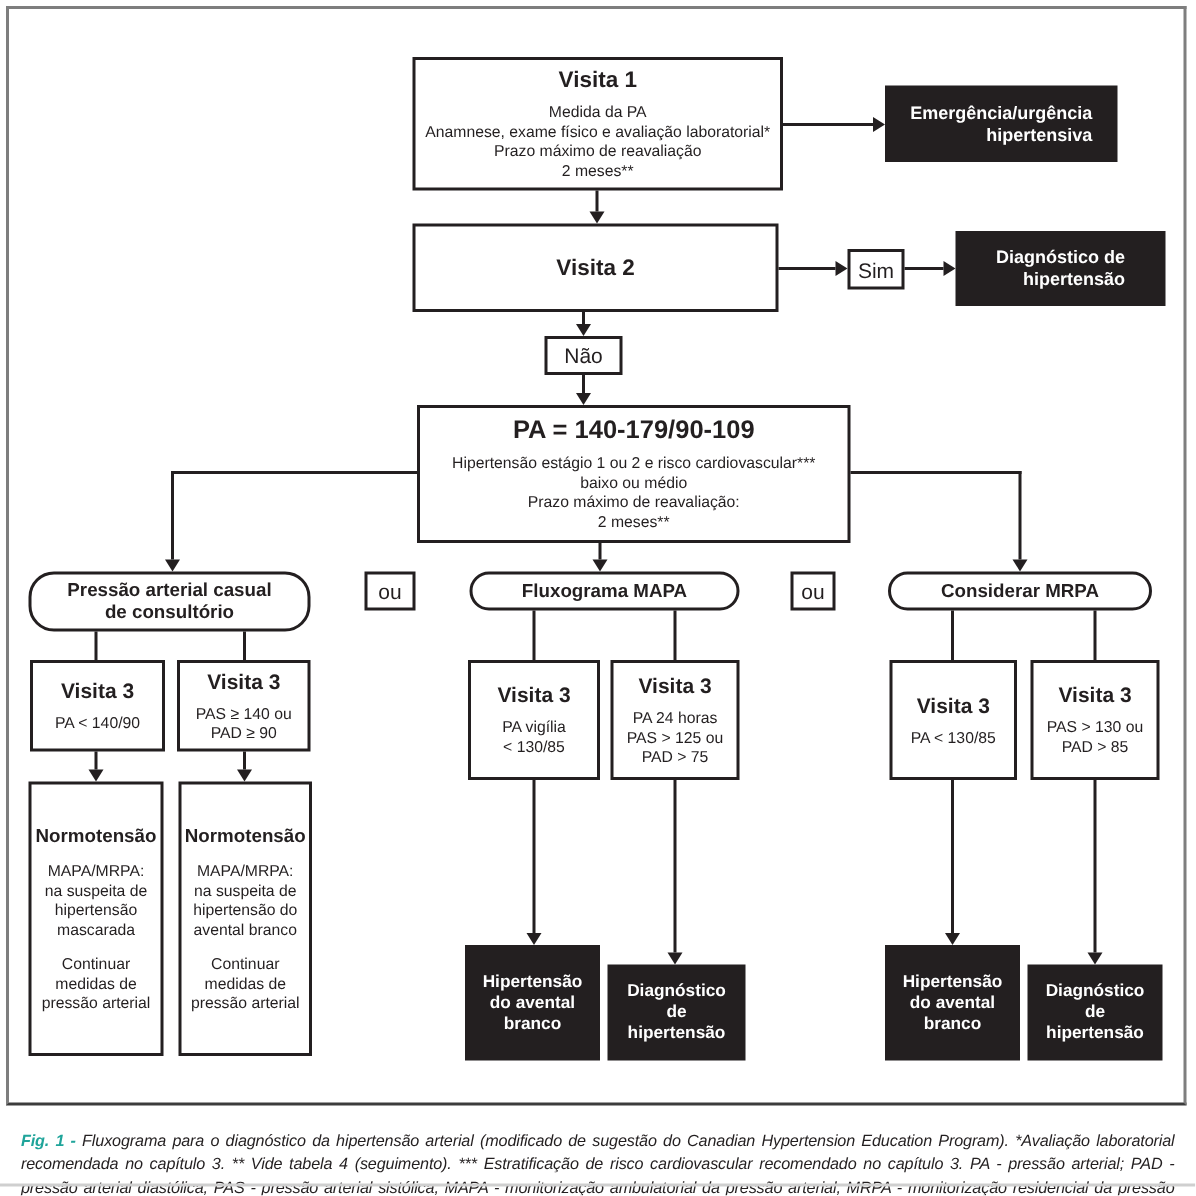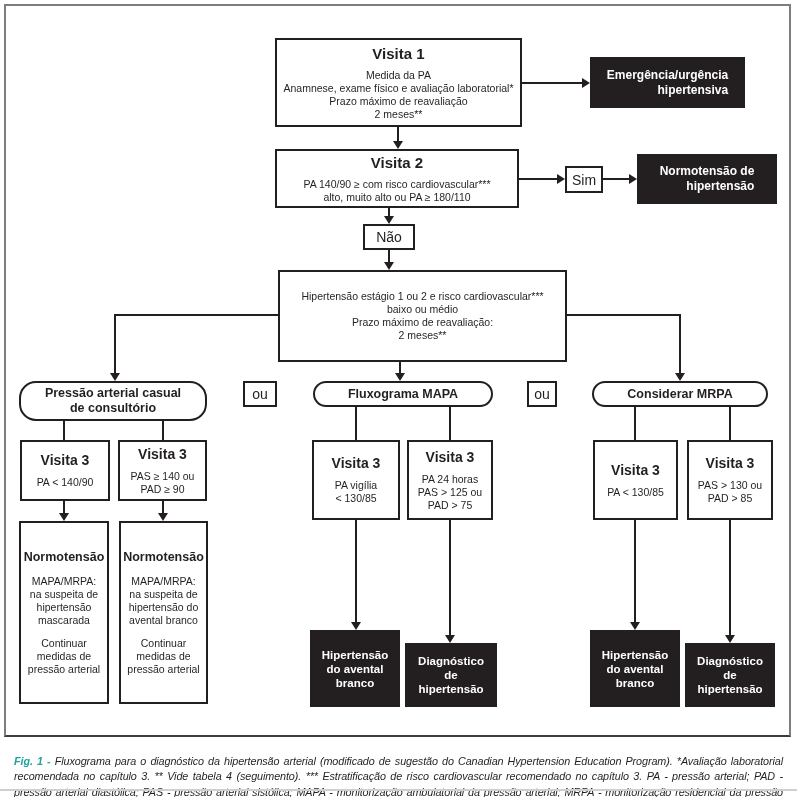--- a/index.html
+++ b/index.html
@@ -43,32 +43,31 @@
 Anamnese, exame físico e avaliação laboratorial*
 Prazo máximo de reavaliação
 2 meses**</div>
   </div>
 
   <div class="box dark b12 pre" style="left:590px;top:57px;width:155px;height:51px">Emergência/urgência
 hipertensiva</div>
 
   <div class="box g6" style="left:275px;top:149px;width:244px;height:59px">
     <div class="t15">Visita 2</div>
-    <div class="bd pre">PA 140/90 ≥ com risco cardiovascular***
-alto, muito alto ou PA ≥ 180/110</div>
   </div>
 
   <div class="box sm" style="left:565px;top:166px;width:38px;height:27px">Sim</div>
 
-  <div class="box dark b12 pre" style="left:637px;top:154px;width:140px;height:50px">Normotensão de
+  <div class="box dark b12 pre" style="left:637px;top:154px;width:140px;height:50px">Diagnóstico de
 hipertensão</div>
 
   <div class="box sm" style="left:363px;top:224px;width:52px;height:26px">Não</div>
 
   <div class="box g6" style="left:278px;top:270px;width:289px;height:92px">
+    <div class="t17">PA = 140-179/90-109</div>
     <div class="bd pre">Hipertensão estágio 1 ou 2 e risco cardiovascular***
 baixo ou médio
 Prazo máximo de reavaliação:
 2 meses**</div>
   </div>
 
   <div class="box t12 pre" style="left:19px;top:381px;width:188px;height:40px">Pressão arterial casual
 de consultório</div>
   <div class="box sm" style="left:243px;top:381px;width:34px;height:26px">ou</div>
   <div class="box t12" style="left:313px;top:381px;width:180px;height:26px">Fluxograma MAPA</div>

